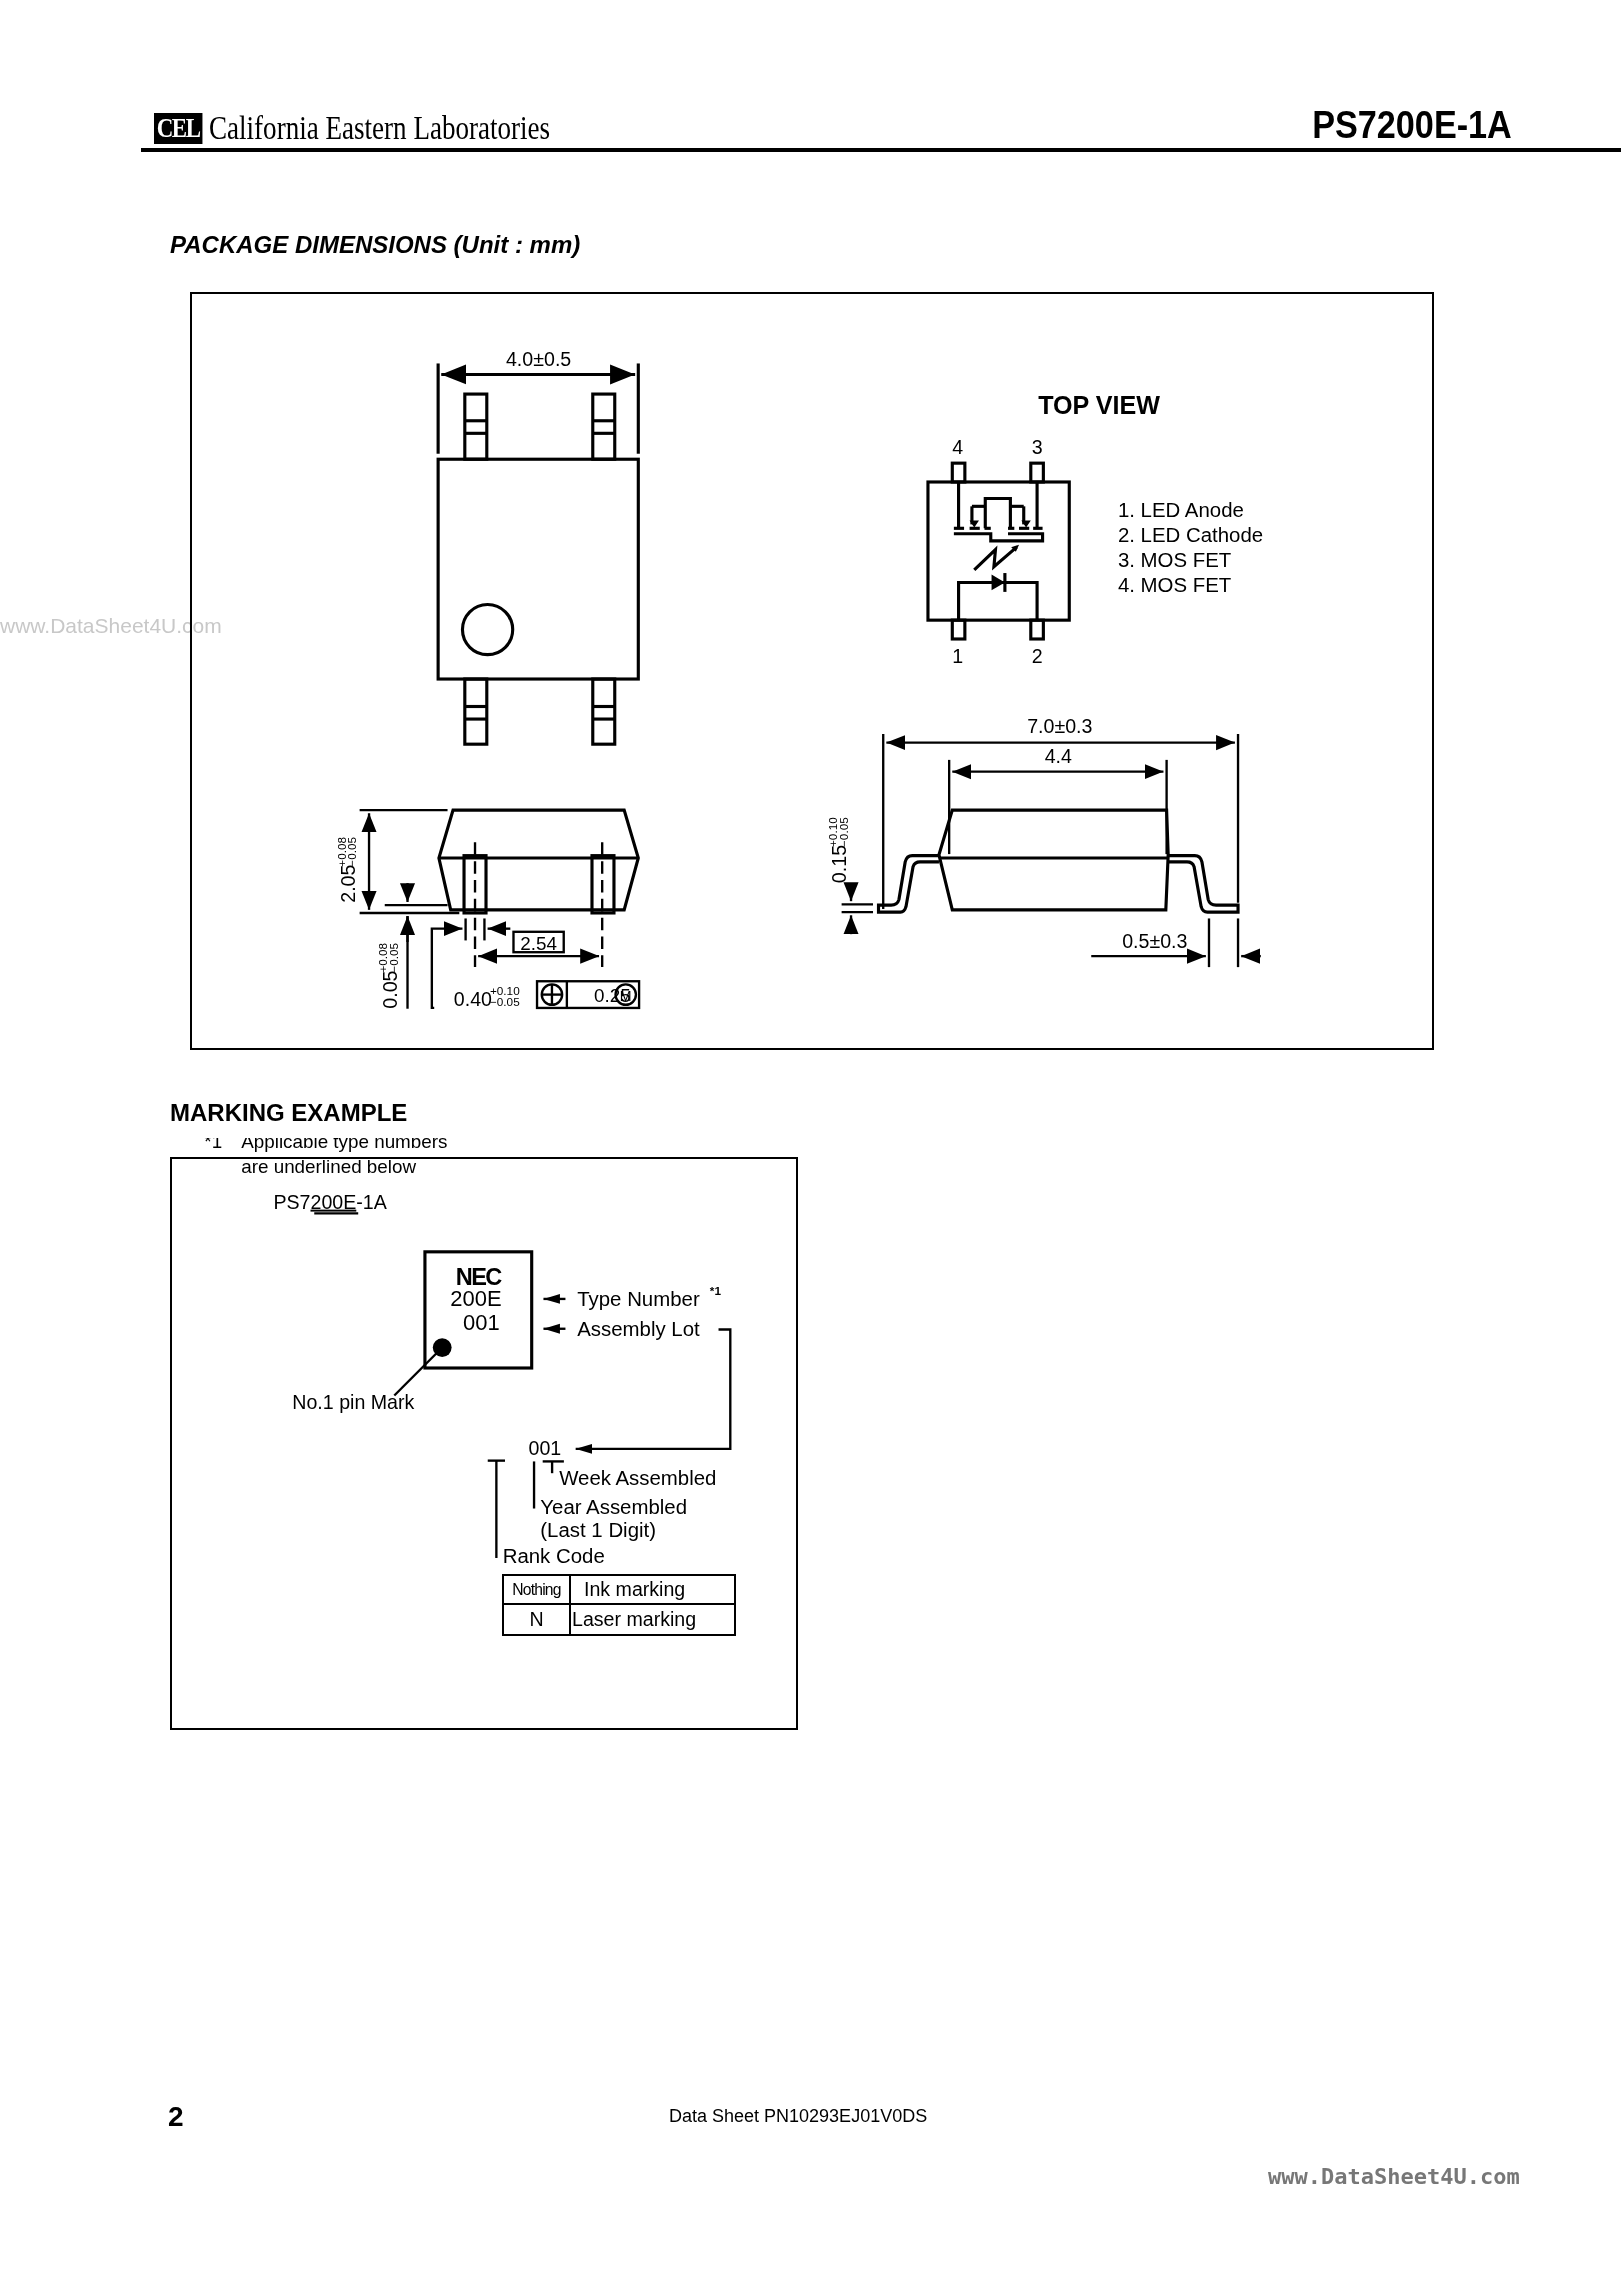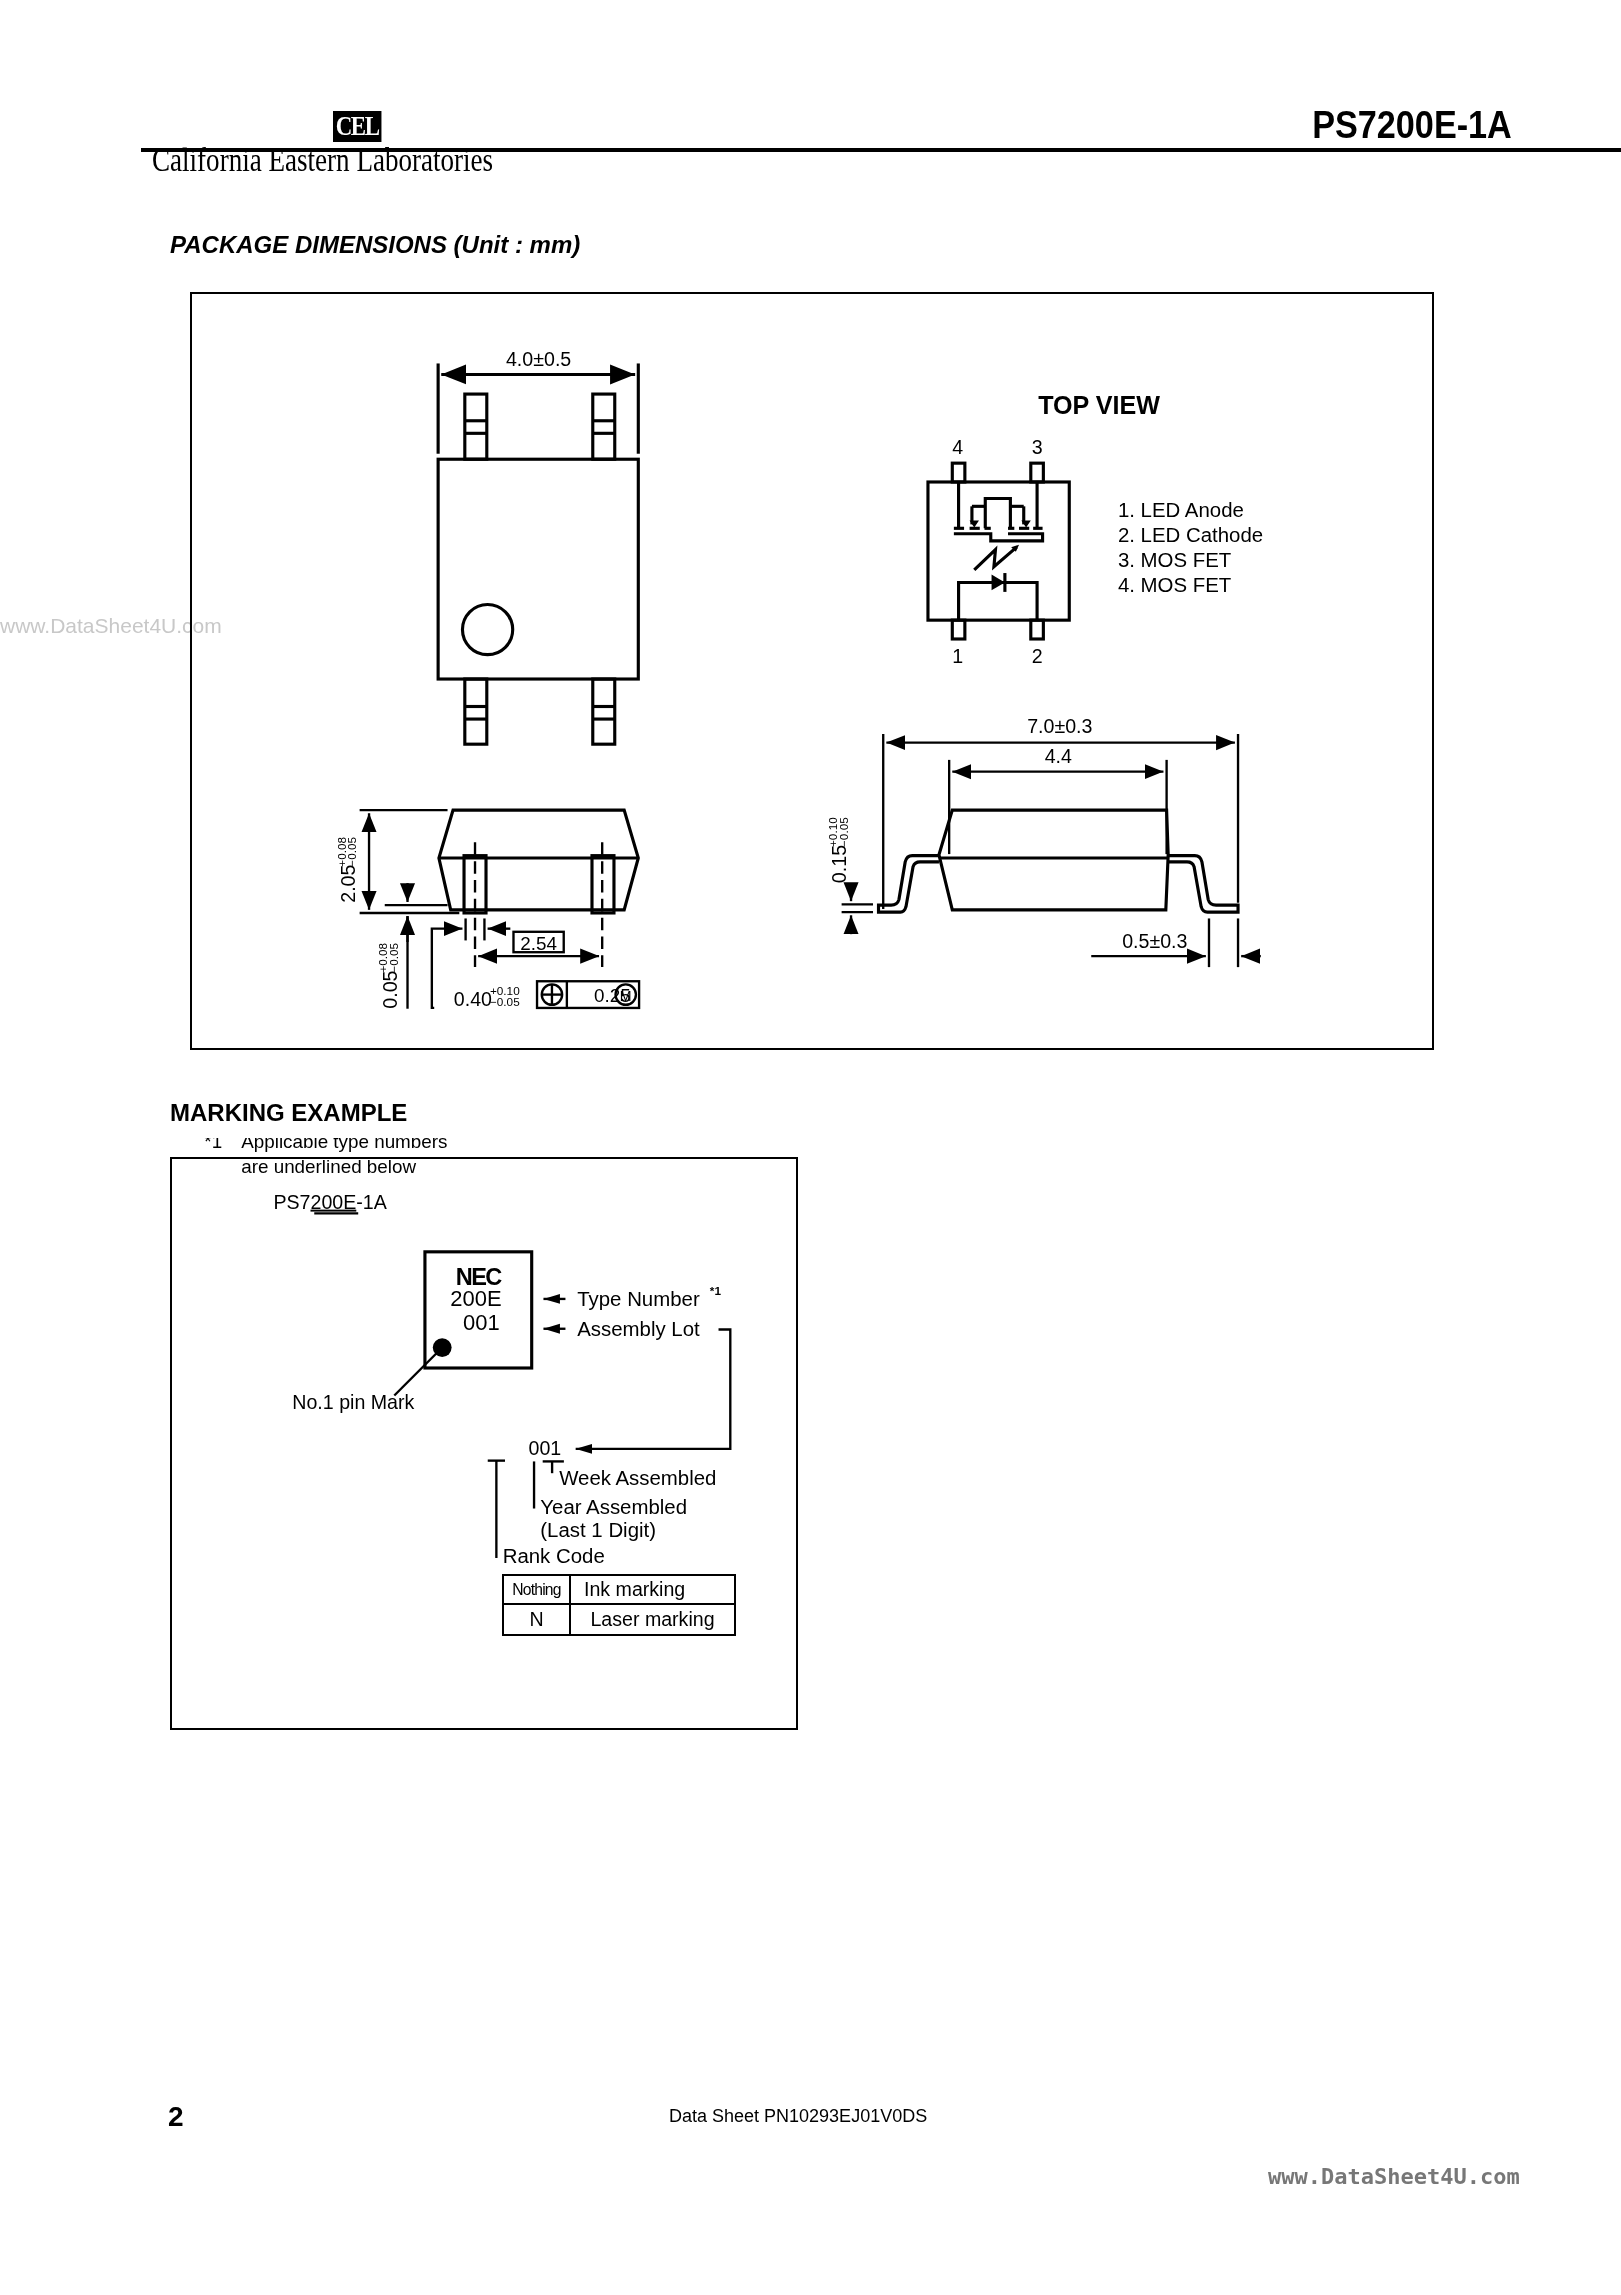--- a/index.html
+++ b/index.html
@@ -1,19 +1,19 @@
 <!DOCTYPE html>
 <html style="font-size:12.6px"><head>
 <meta charset="utf-8">
 <style>
   html, body { margin:0; padding:0; background:#fff; }
   body { width:1622px; height:2295px; position:relative; overflow:hidden;
          font-family:"Liberation Sans", "DejaVu Sans", sans-serif; color:#000; }
   .abs { position:absolute; }
-  .hdr-logo { left:154px; top:111px; height:35px; display:flex; align-items:center;flex-direction:column; }
+  .hdr-logo { left:154px; top:111px; height:35px; display:flex; align-items:center; }
   .logo-box { background:#000; color:#fff; font-family:"Liberation Serif", serif; font-weight:bold;
               font-size:27px; line-height:31px; padding:0 3.1px; letter-spacing:-1.6px; transform:scaleX(0.85); transform-origin:left; }
   .company { font-family:"Liberation Serif", serif; font-size:33px; margin-left:-1.6px; transform:scaleX(0.82); transform-origin:left; white-space:nowrap; }
   .part-title { right:110px; top:104px; font-size:38px; font-weight:bold; transform:scaleX(0.9); transform-origin:right; }
   .hdr-rule { left:141px; top:148px; width:1481px; height:3.9px; background:#000; }
   .section-title { font-weight:bold; font-size:24px; }
   .frame { border:2.4px solid #000; box-sizing:border-box; }
   .watermark-left { left:0; top:614px; font-size:21px; color:#c8c8c8; white-space:nowrap; }
   .watermark-right { left:1268px; top:2164px; font-size:22px; color:#777; font-family:"DejaVu Sans Mono", monospace; font-weight:bold; white-space:nowrap; }
   .page-num { left:168px; top:2101px; font-size:28px; font-weight:bold; }
@@ -224,21 +224,21 @@
 </svg>
 
 <table class="abs" style="left:502px; top:1574px; border-collapse:collapse; font-size:19.6px;">
   <tbody>
       <tr>
     <td style="border:2.4px solid #000; width:55px; height:27px; text-align:center; font-size:15.7px; letter-spacing:-0.8px; padding:0 5px;">Nothing</td>
     <td style="border:2.4px solid #000; width:149px; text-align:left;padding-left:13px;">Ink marking</td>
   </tr>
   <tr>
     <td style="border:2.4px solid #000; height:27px; text-align:center;">N</td>
-    <td style="border:2.4px solid #000; text-align:center;">Laser marking</td>
+    <td style="border:2.4px solid #000; ">Laser marking</td>
   </tr>
 </tbody>
   </table>
 
 <div class="abs page-num">2</div>
 <div class="abs footer-doc">Data Sheet  PN10293EJ01V0DS</div>
 <div class="abs watermark-right">www.DataSheet4U.com</div>
 
 
 </body></html>

